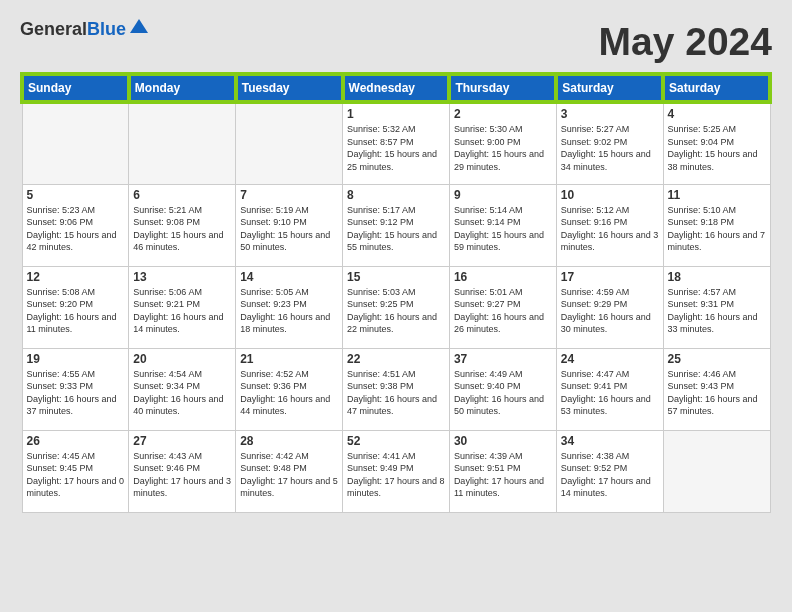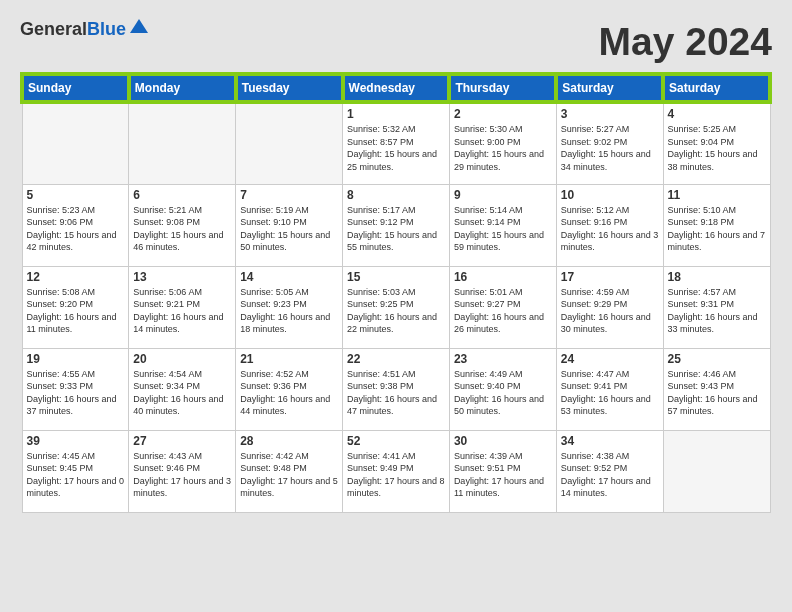--- a/index.html
+++ b/index.html
@@ -206,35 +206,35 @@
           </td>
           <td>
             <span class="day-number">21</span>
             <div class="day-info">Sunrise: 4:52 AM<br>Sunset: 9:36 PM<br>Daylight: 16 hours and 44 minutes.</div>
           </td>
           <td>
             <span class="day-number">22</span>
             <div class="day-info">Sunrise: 4:51 AM<br>Sunset: 9:38 PM<br>Daylight: 16 hours and 47 minutes.</div>
           </td>
           <td>
-            <span class="day-number">23</span>
+            <span class="day-number">37</span>
             <div class="day-info">Sunrise: 4:49 AM<br>Sunset: 9:40 PM<br>Daylight: 16 hours and 50 minutes.</div>
           </td>
           <td>
             <span class="day-number">24</span>
             <div class="day-info">Sunrise: 4:47 AM<br>Sunset: 9:41 PM<br>Daylight: 16 hours and 53 minutes.</div>
           </td>
           <td>
             <span class="day-number">25</span>
             <div class="day-info">Sunrise: 4:46 AM<br>Sunset: 9:43 PM<br>Daylight: 16 hours and 57 minutes.</div>
           </td>
         </tr>
         <tr>
           <td>
-            <span class="day-number">39</span>
+            <span class="day-number">26</span>
             <div class="day-info">Sunrise: 4:45 AM<br>Sunset: 9:45 PM<br>Daylight: 17 hours and 0 minutes.</div>
           </td>
           <td>
             <span class="day-number">27</span>
             <div class="day-info">Sunrise: 4:43 AM<br>Sunset: 9:46 PM<br>Daylight: 17 hours and 3 minutes.</div>
           </td>
           <td>
             <span class="day-number">28</span>
             <div class="day-info">Sunrise: 4:42 AM<br>Sunset: 9:48 PM<br>Daylight: 17 hours and 5 minutes.</div>
           </td>

